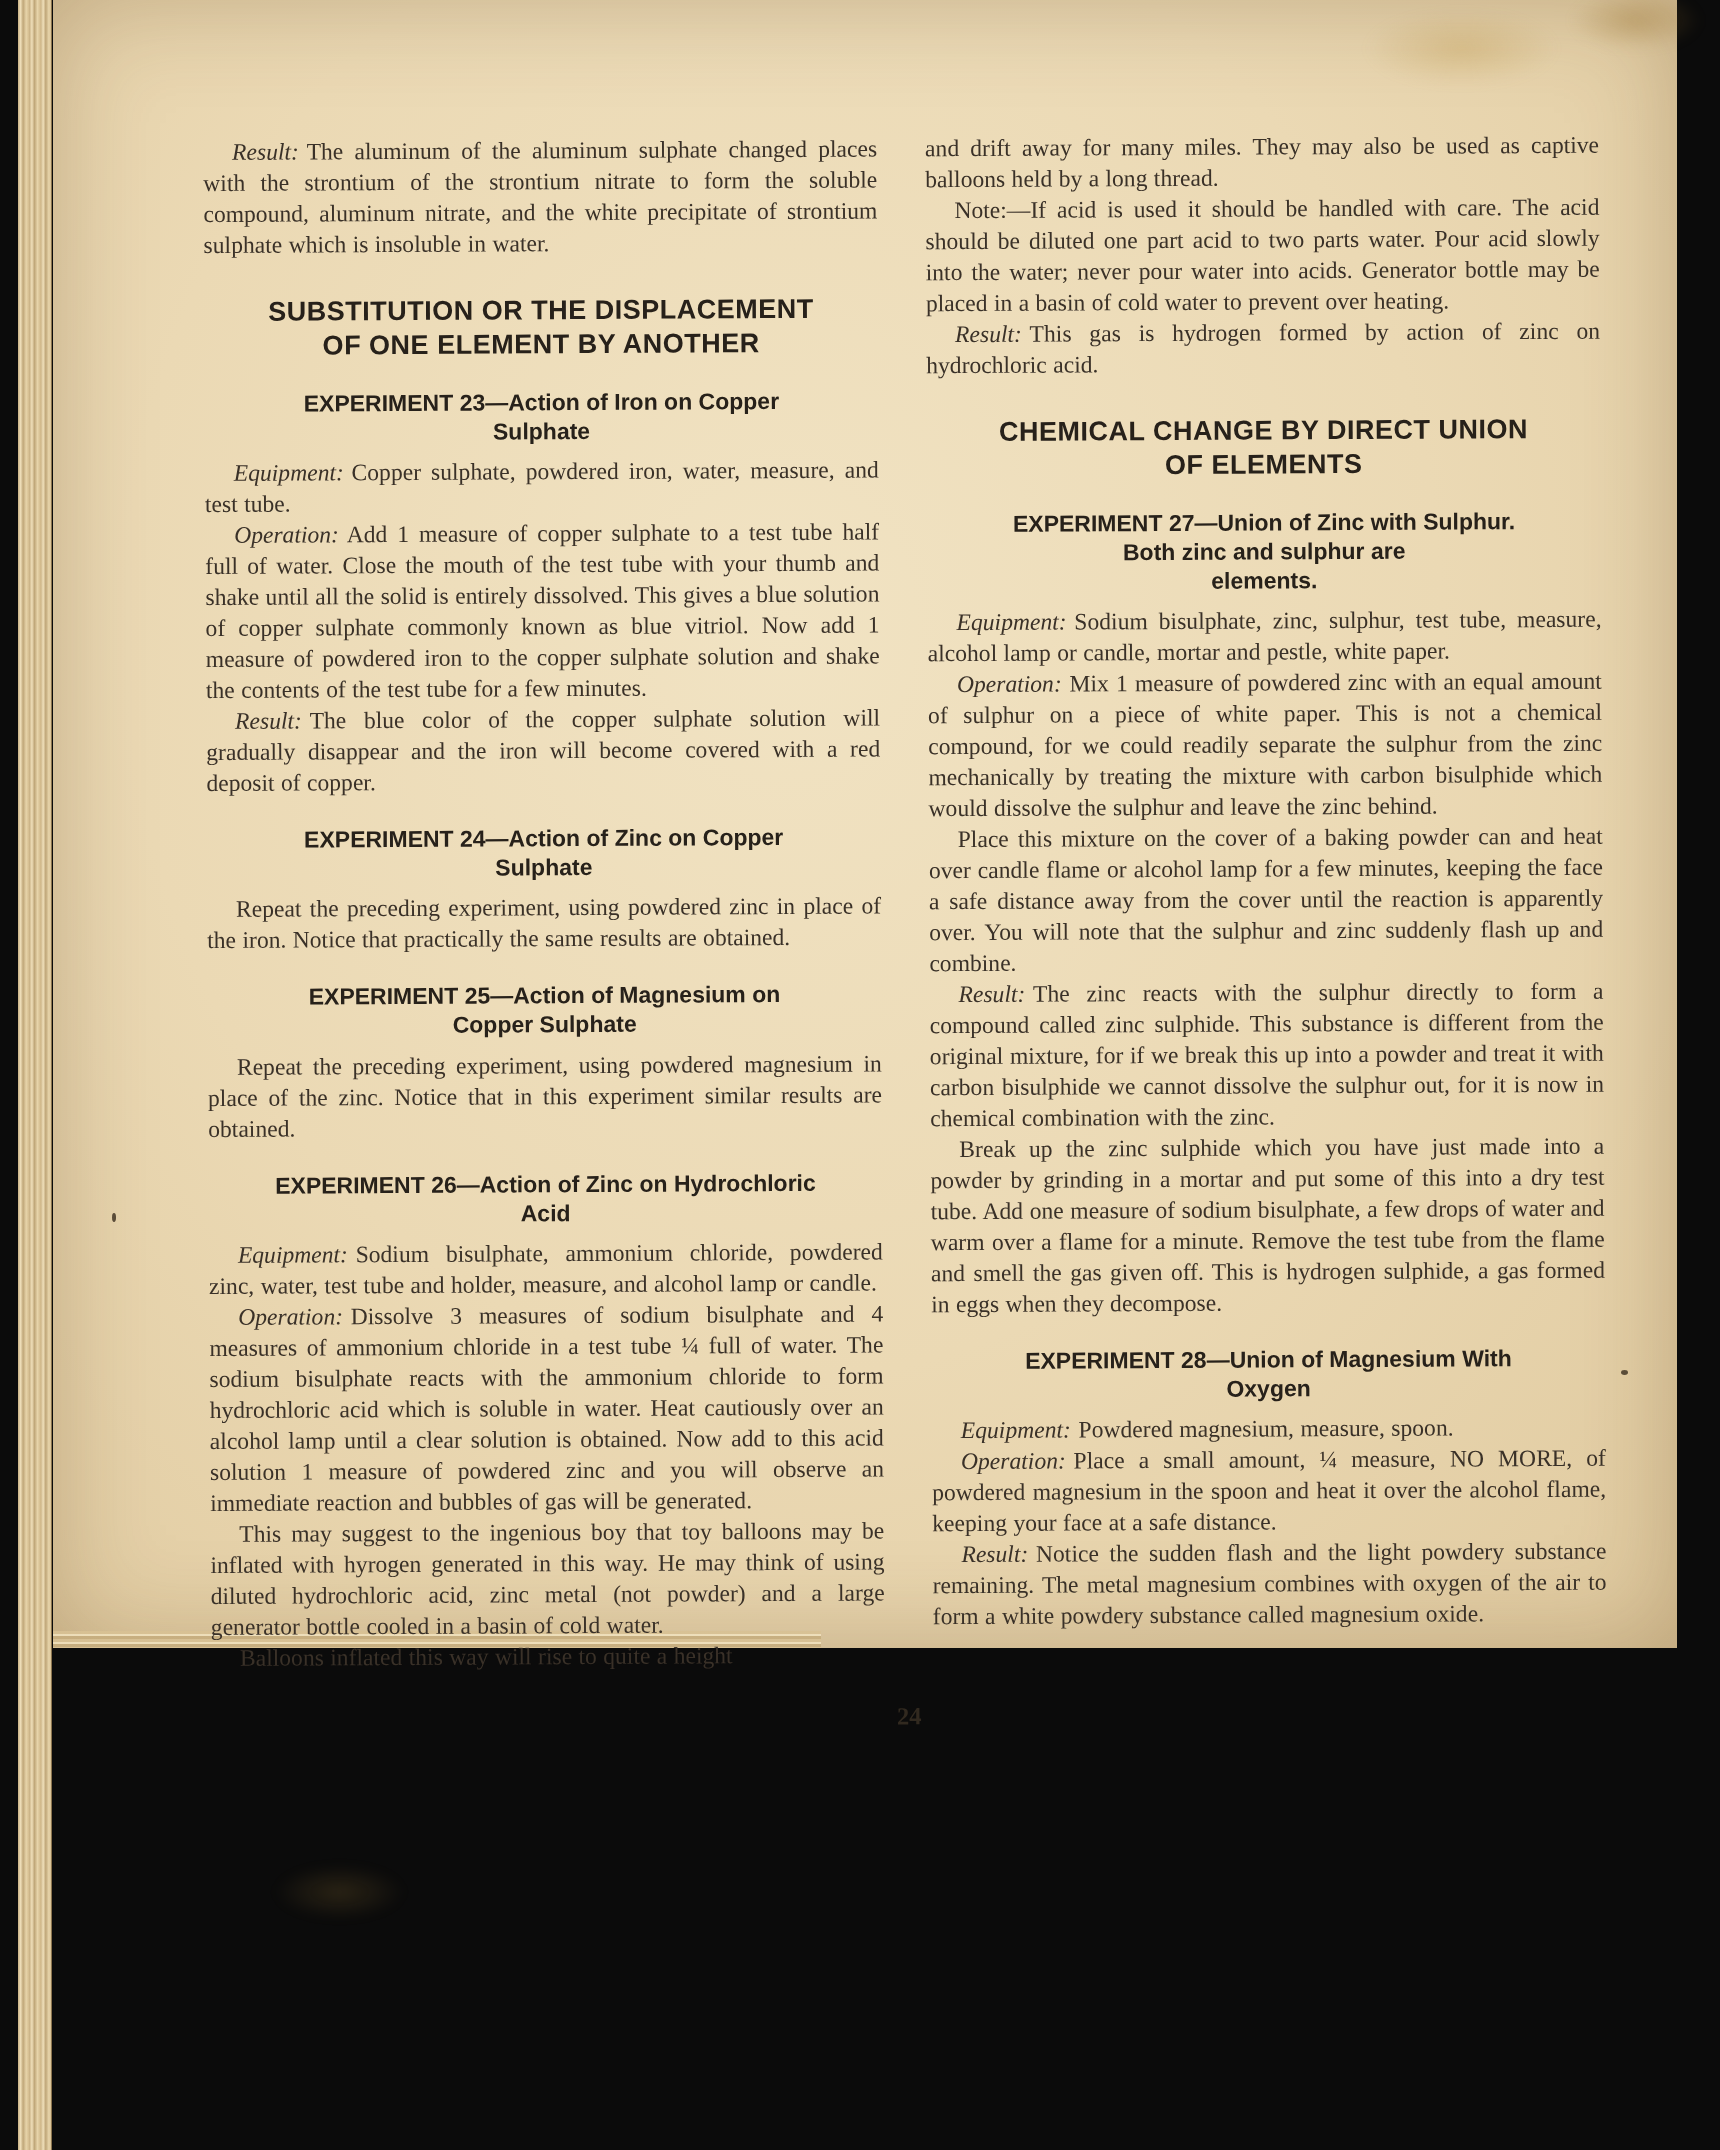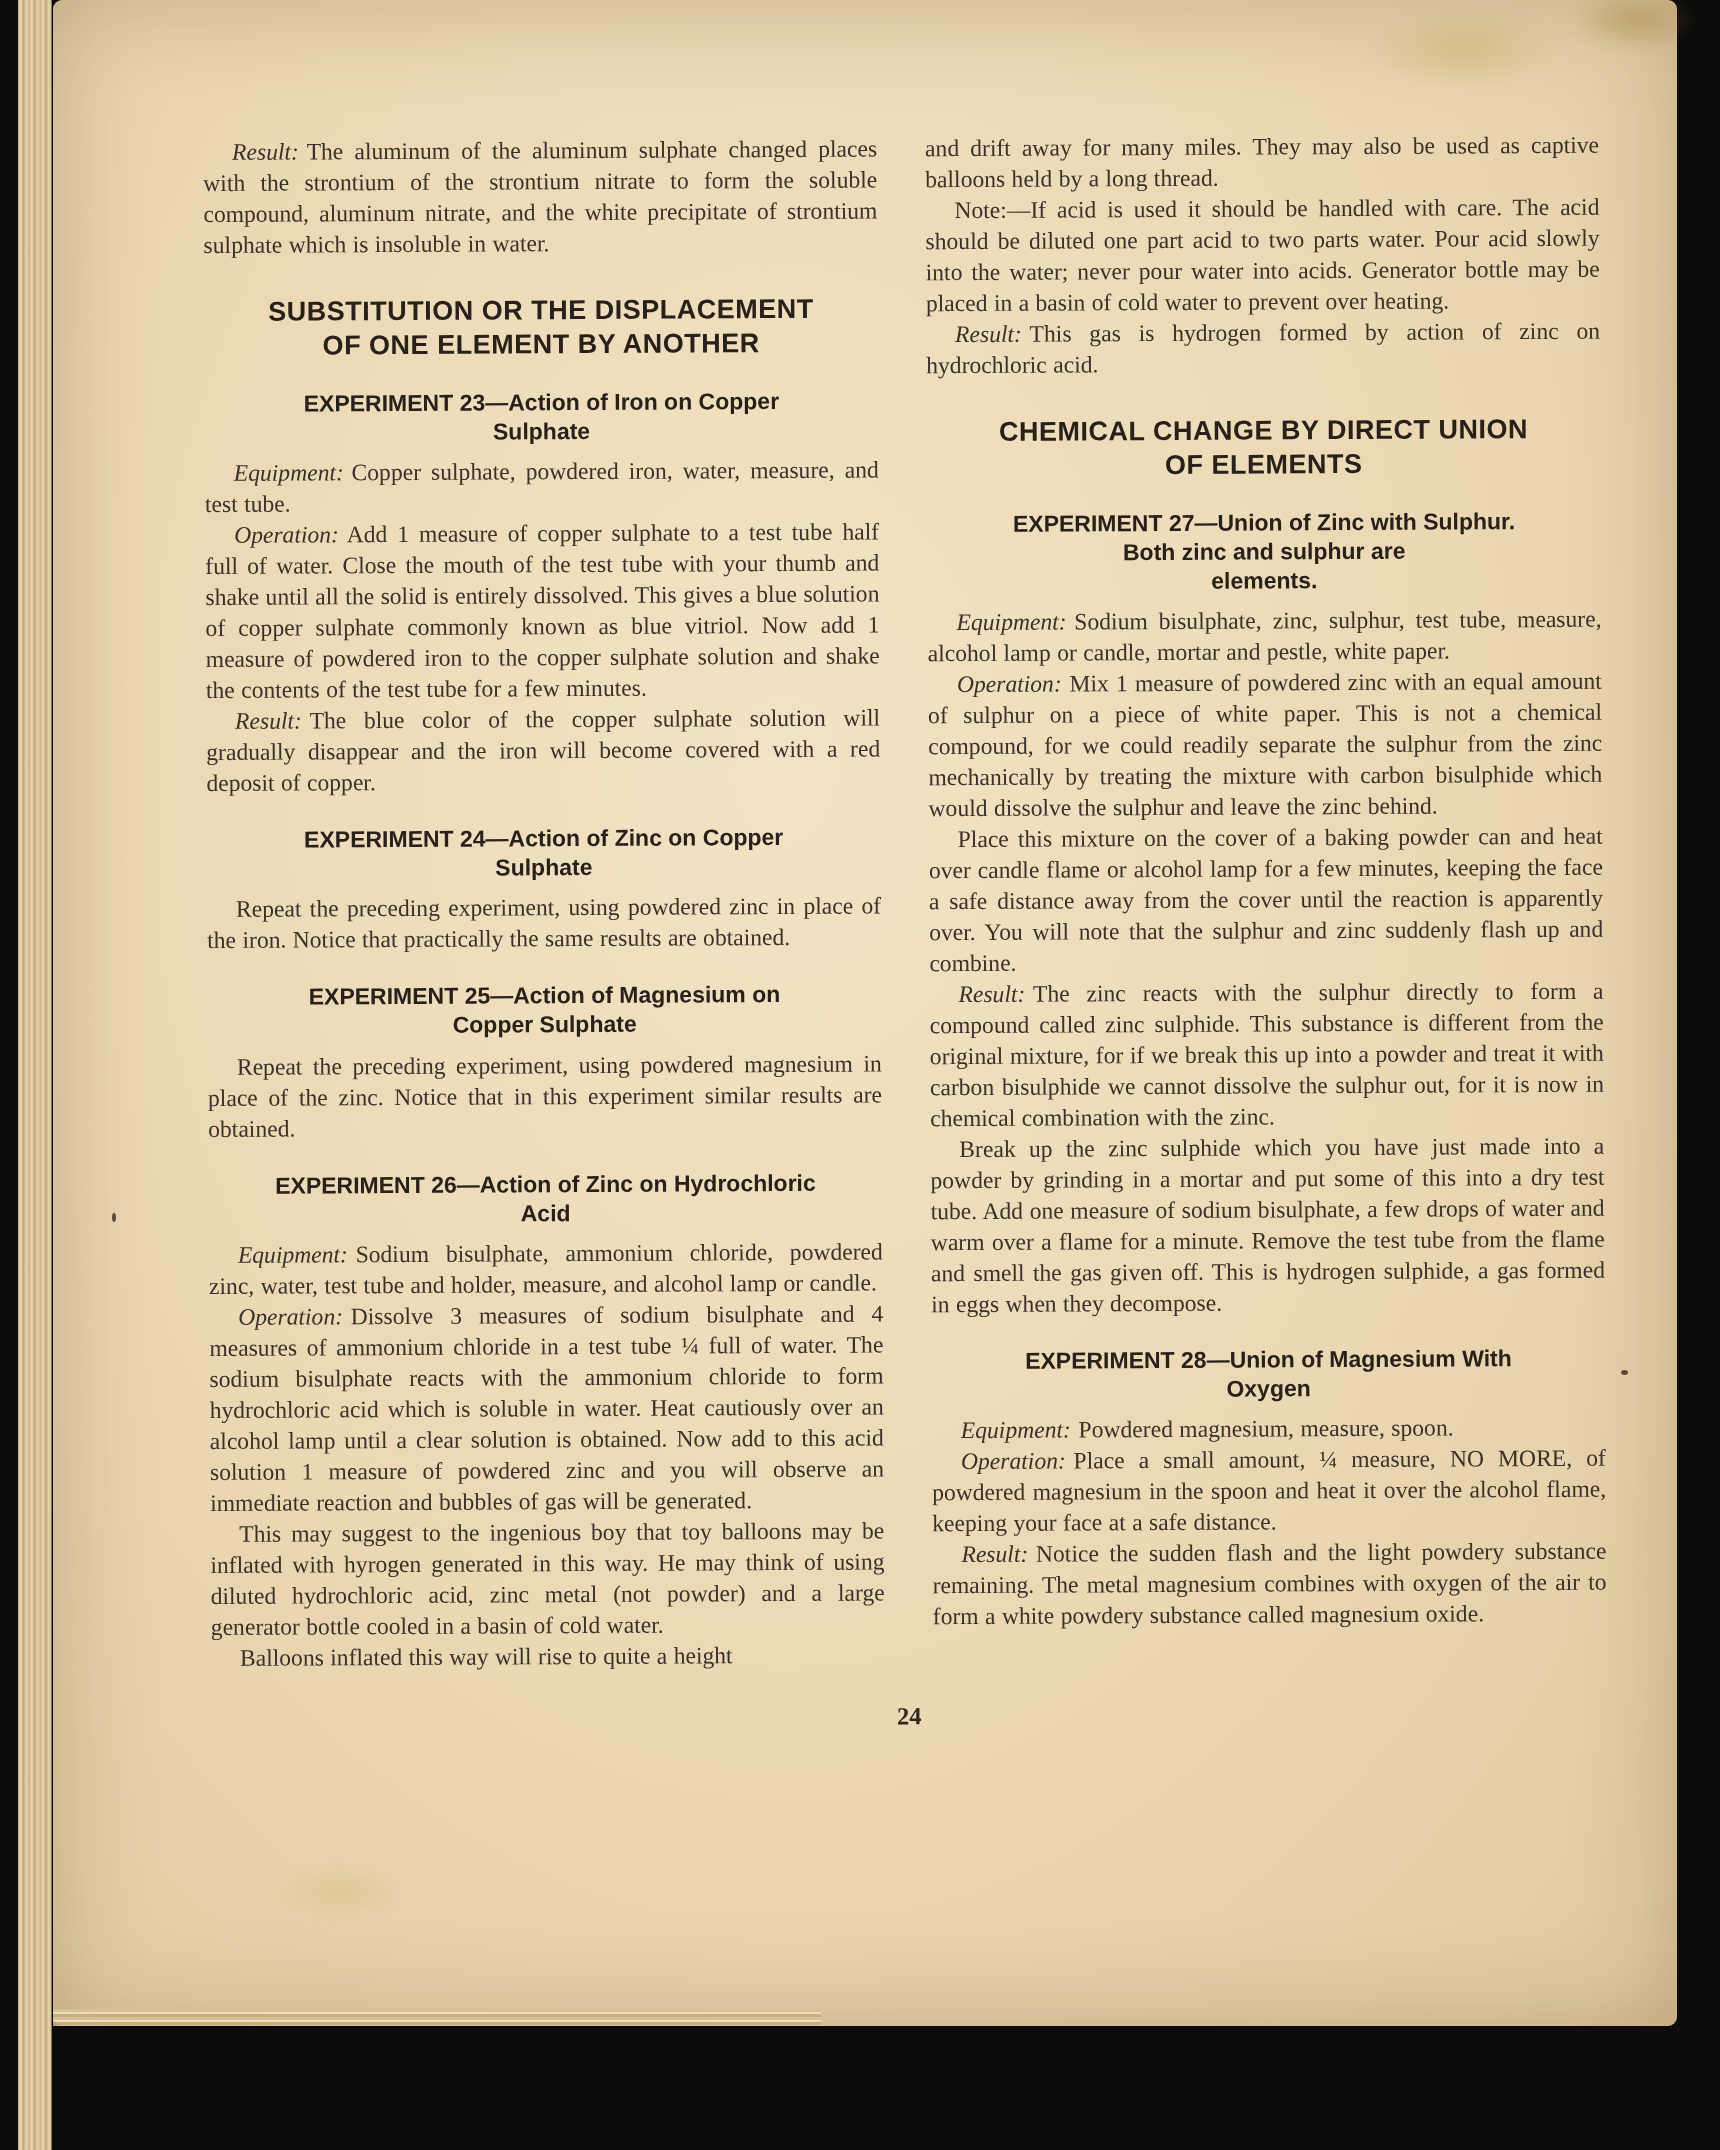--- a/index.html
+++ b/index.html
@@ -10,24 +10,23 @@
   }
   
   .page-stack-left {
     position:absolute; left:18.4px; top:0; width:33px; height:2151px;
     background:repeating-linear-gradient(90deg,
       #c9b184 0px, #efdfba 2.6px, #bfa678 5.1px, #e7d4aa 8.2px, #d2ba8c 11.3px);
     border-right:1.5px solid #8a744f;
   }
   
   .page {
-    position:absolute; left:53px; top:0; width:1624px; height:2026px;
+    position:absolute; left:53px; top:0; width:1624px; height:1648px;
     background:radial-gradient(ellipse at 45% 38%, #f1e3c3 0%, #ebd9b4 52%, #e0ca9f 100%);
     box-shadow:inset 0 0 102px rgba(92,62,22,0.28);
-    border-radius:9px;
   }
   .stain { position:absolute; border-radius:50%; filter:blur(5.1px); pointer-events:none; }
   .stain-a { left:1311px; top:10.2px;  width:195px; height:77px;
     background:radial-gradient(ellipse, rgba(186,146,66,0.30), rgba(186,146,66,0) 70%); }
   .stain-b { left:1516px; top:-10.2px; width:133px; height:61px;
     background:radial-gradient(ellipse, rgba(150,110,40,0.35), rgba(150,110,40,0) 70%); }
   .stain-c { left:220px;  top:1864px; width:133px; height:56px;
     background:radial-gradient(ellipse, rgba(186,146,66,0.18), rgba(186,146,66,0) 70%); }
   .speck { position:absolute; background:#5a4c38; border-radius:50%; }
   .speck-a { left:1568px; top:1370px; width:7.2px; height:5.1px; }

